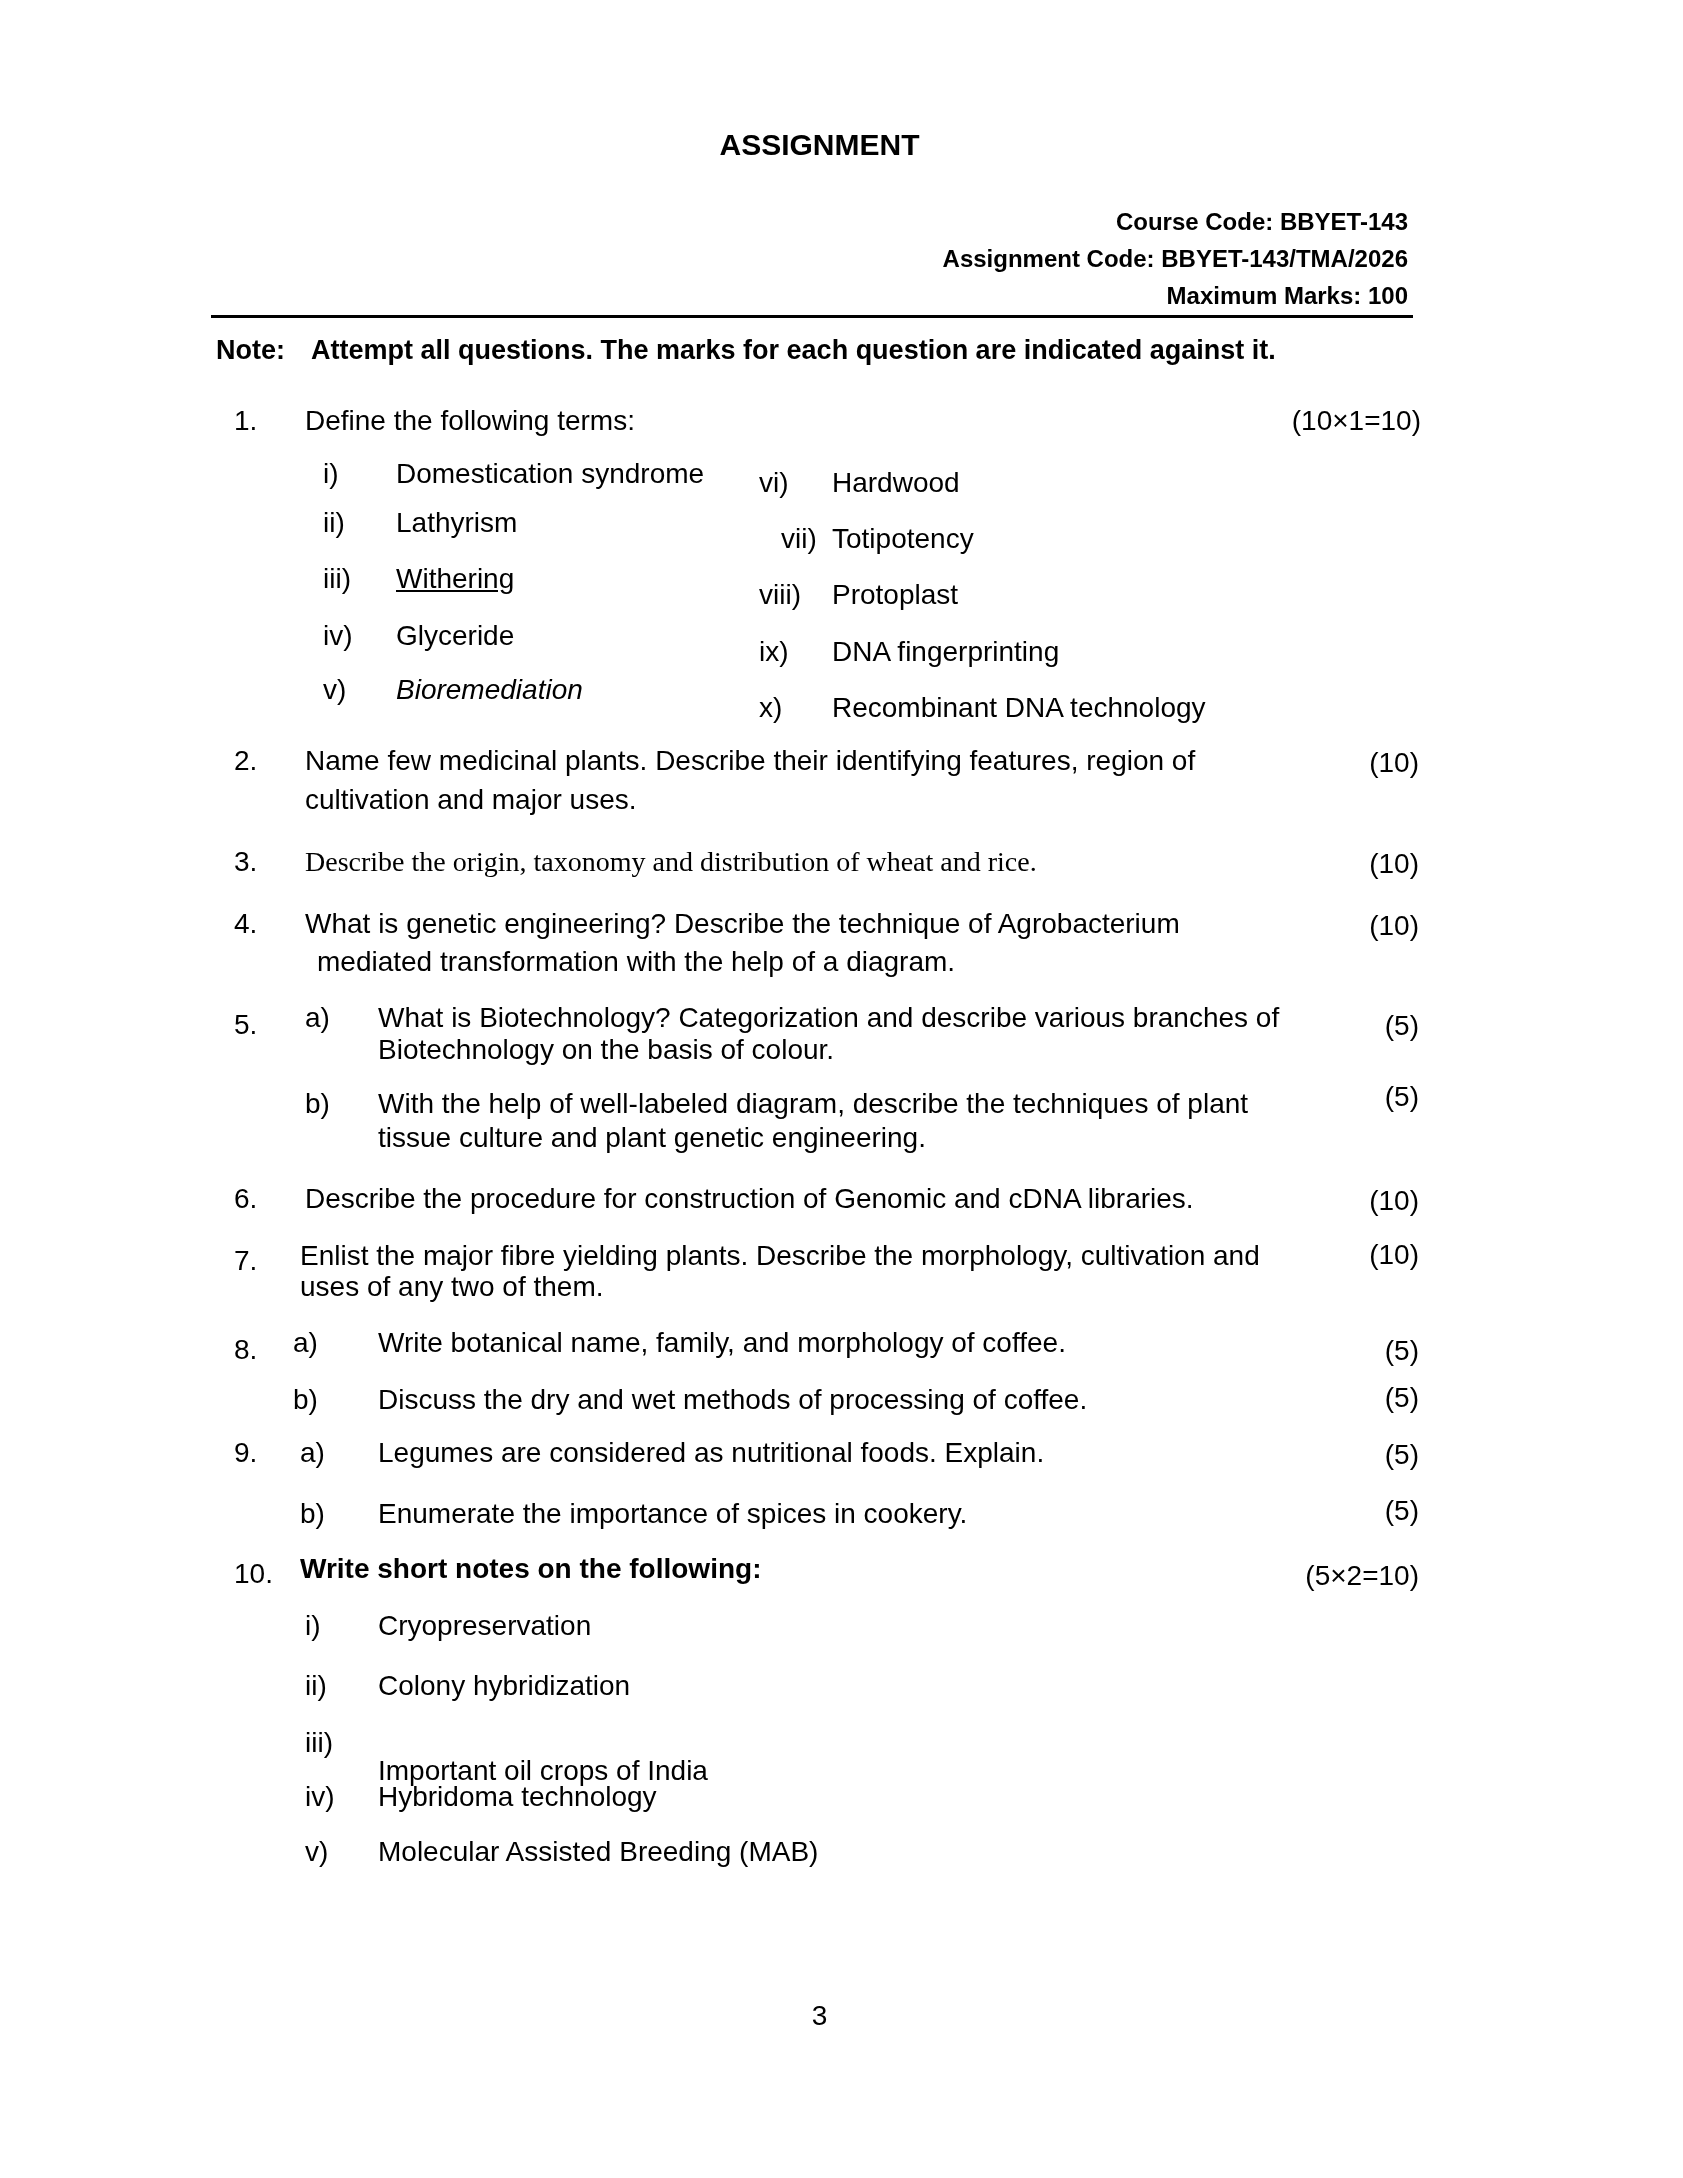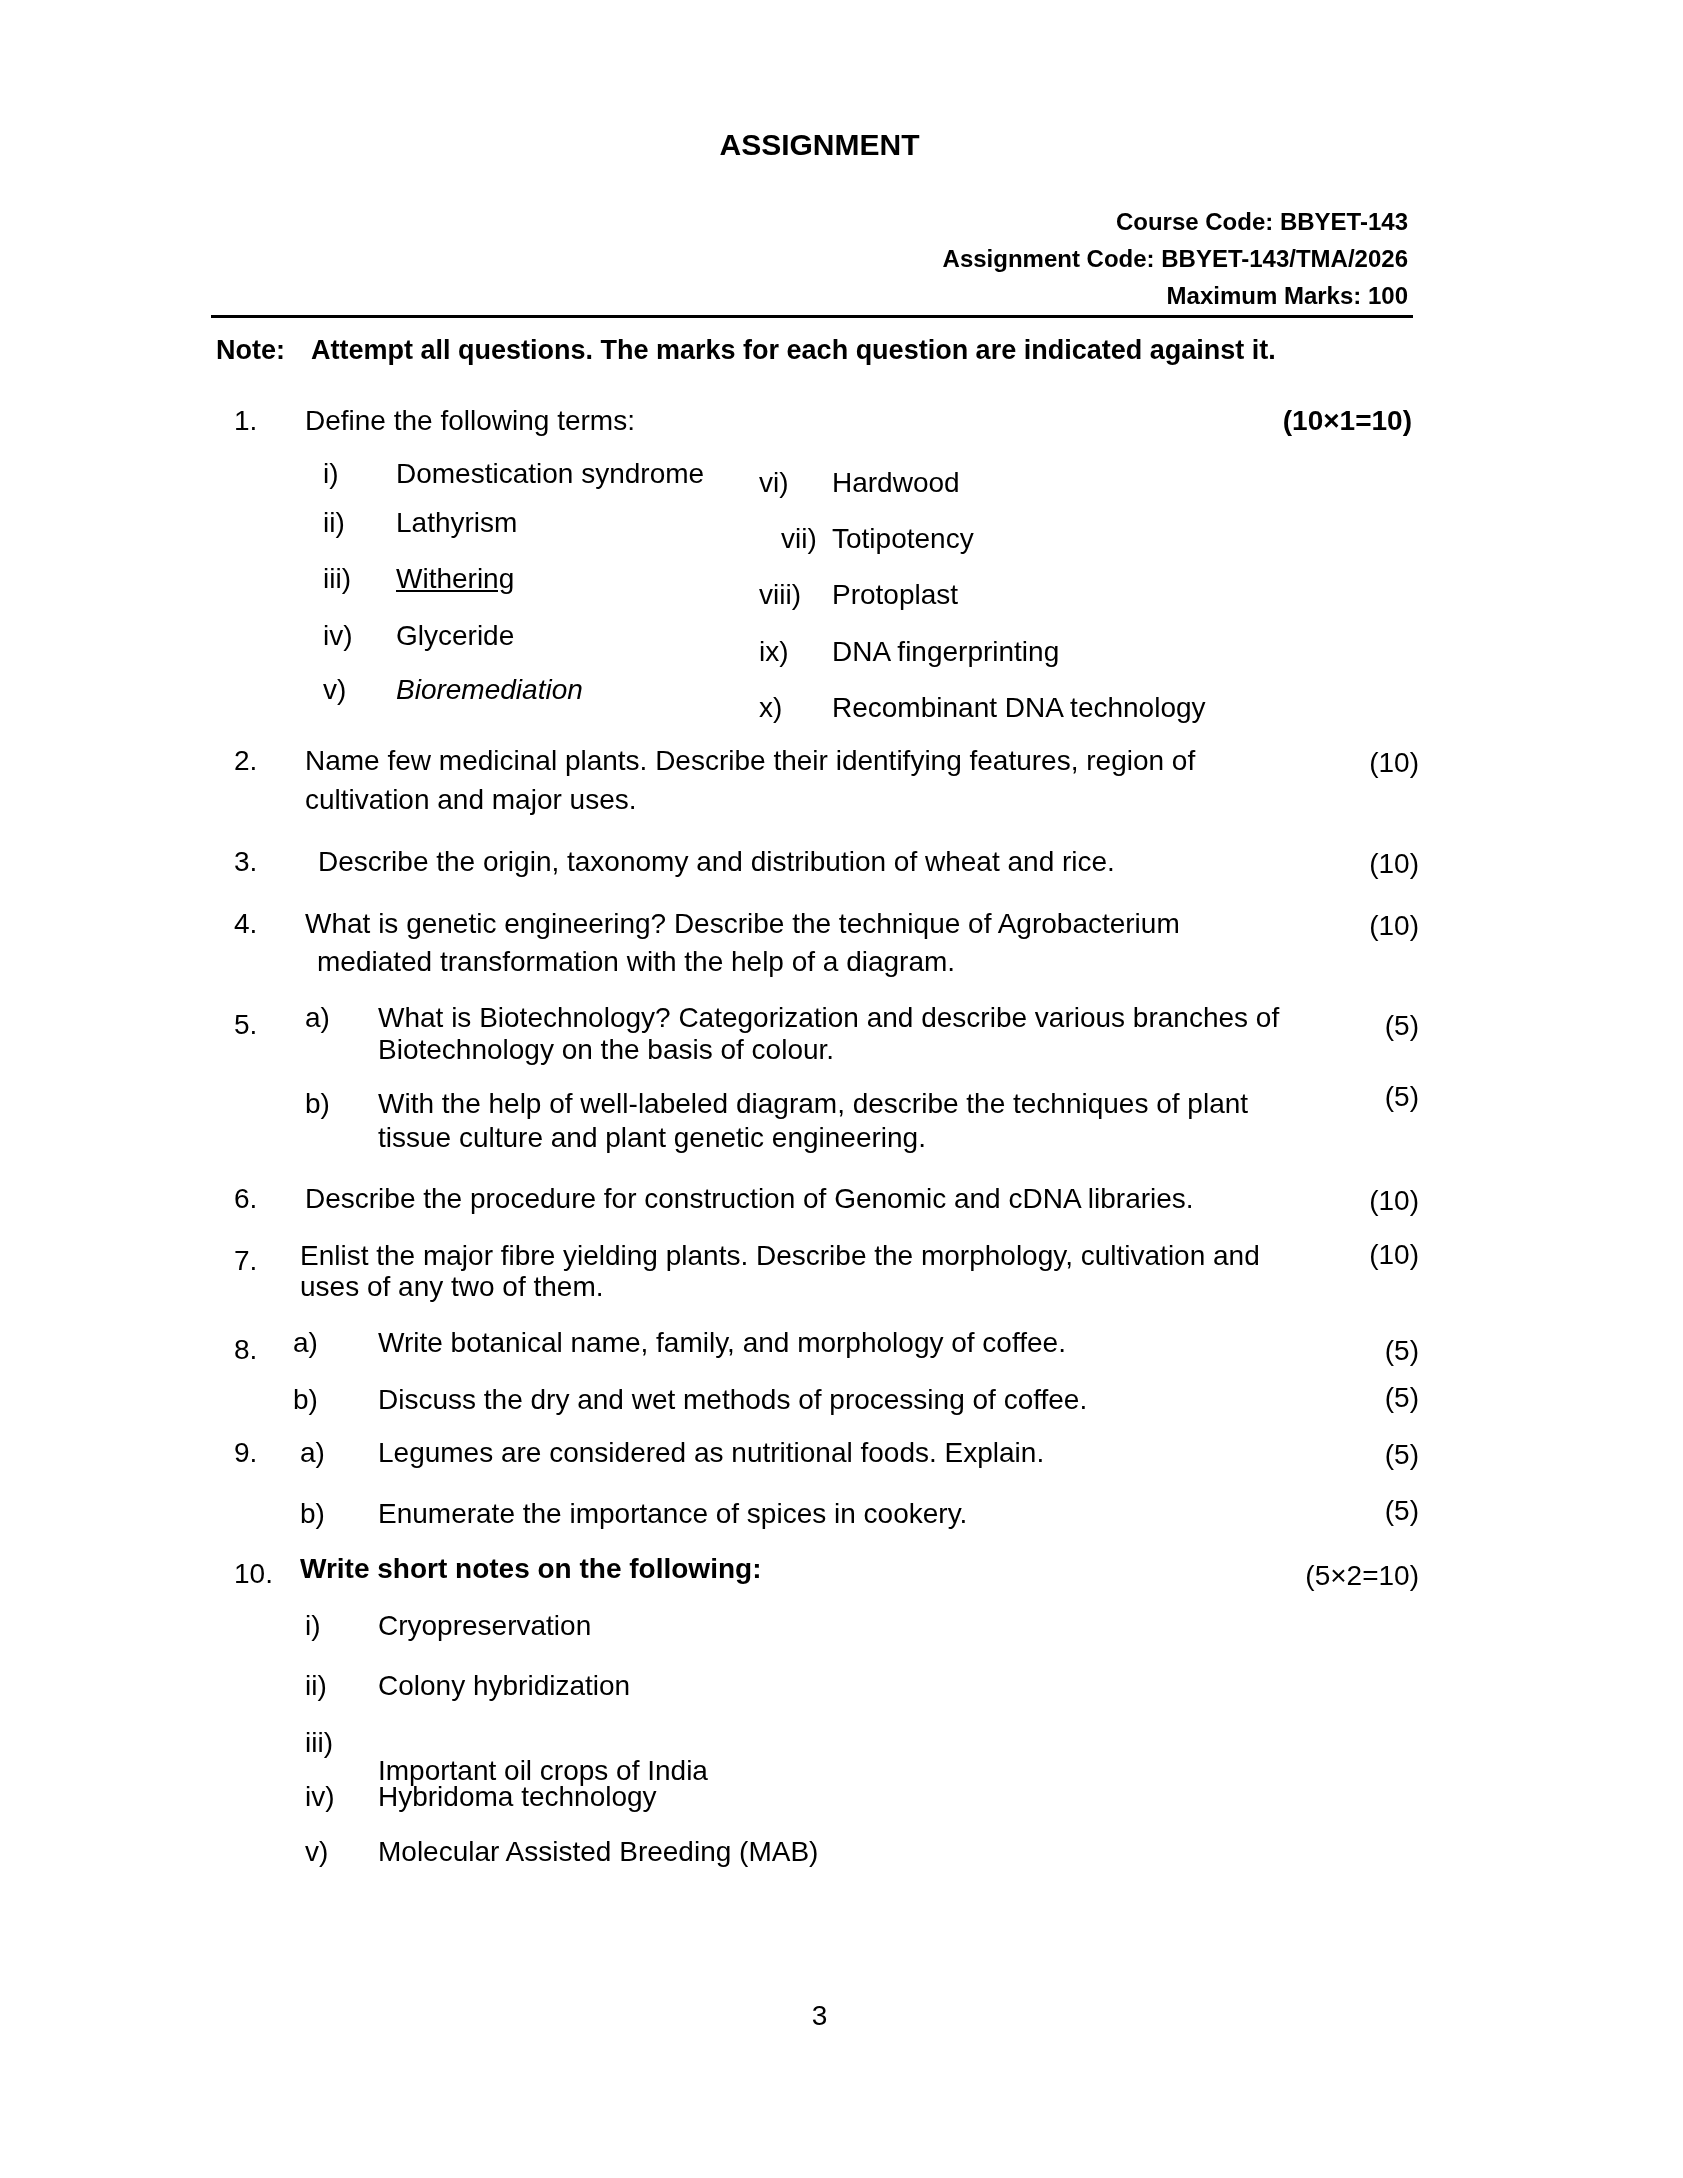--- a/index.html
+++ b/index.html
@@ -20,21 +20,21 @@
 <div class="t hdr r" style="right:275px;top:245px;">Assignment Code: BBYET-143/TMA/2026</div>
 <div class="t hdr r" style="right:275px;top:282px;">Maximum Marks: 100</div>
 <div class="rule"></div>
 
 <div class="t note" style="left:216px;top:334px;">Note:</div>
 <div class="t note" style="left:311px;top:334px;">Attempt all questions. The marks for each question are indicated against it.</div>
 
 <div>
   <div class="t" style="left:234px;top:405px;">1.</div>
   <div class="t" style="left:305px;top:405px;">Define the following terms:</div>
-  <div class="t r" style="right:271px;top:405px;font-weight:bold;">(10×1=10)</div>
+  <div class="t r" style="right:262px;top:405px;">(10×1=10)</div>
 
   <div class="t" style="left:323px;top:458px;">i)</div>
   <div class="t" style="left:396px;top:458px;">Domestication syndrome</div>
   <div class="t" style="left:323px;top:507px;">ii)</div>
   <div class="t" style="left:396px;top:507px;">Lathyrism</div>
   <div class="t" style="left:323px;top:563px;">iii)</div>
   <div class="t" style="left:396px;top:563px;text-decoration:underline;">Withering</div>
   <div class="t" style="left:323px;top:620px;">iv)</div>
   <div class="t" style="left:396px;top:620px;">Glyceride</div>
   <div class="t" style="left:323px;top:674px;">v)</div>
@@ -54,21 +54,21 @@
 
 <div>
   <div class="t" style="left:234px;top:745px;">2.</div>
   <div class="t" style="left:305px;top:745px;">Name few medicinal plants. Describe their identifying features, region of</div>
   <div class="t" style="left:305px;top:784px;">cultivation and major uses.</div>
   <div class="t r" style="right:264px;top:747px;">(10)</div>
 </div>
 
 <div>
   <div class="t" style="left:234px;top:846px;">3.</div>
-  <div class="t" style="left:318px;top:846px;">Describe the origin, taxonomy and distribution of wheat and rice.</div>
+  <div class="t" style="left:305px;top:846px;font-family:Liberation Serif, serif;">Describe the origin, taxonomy and distribution of wheat and rice.</div>
   <div class="t r" style="right:264px;top:848px;">(10)</div>
 </div>
 
 <div>
   <div class="t" style="left:234px;top:908px;">4.</div>
   <div class="t" style="left:305px;top:908px;">What is genetic engineering? Describe the technique of Agrobacterium</div>
   <div class="t" style="left:310px;top:946px;margin-left:7px;">mediated transformation with the help of a diagram.</div>
   <div class="t r" style="right:264px;top:910px;">(10)</div>
 </div>
 

